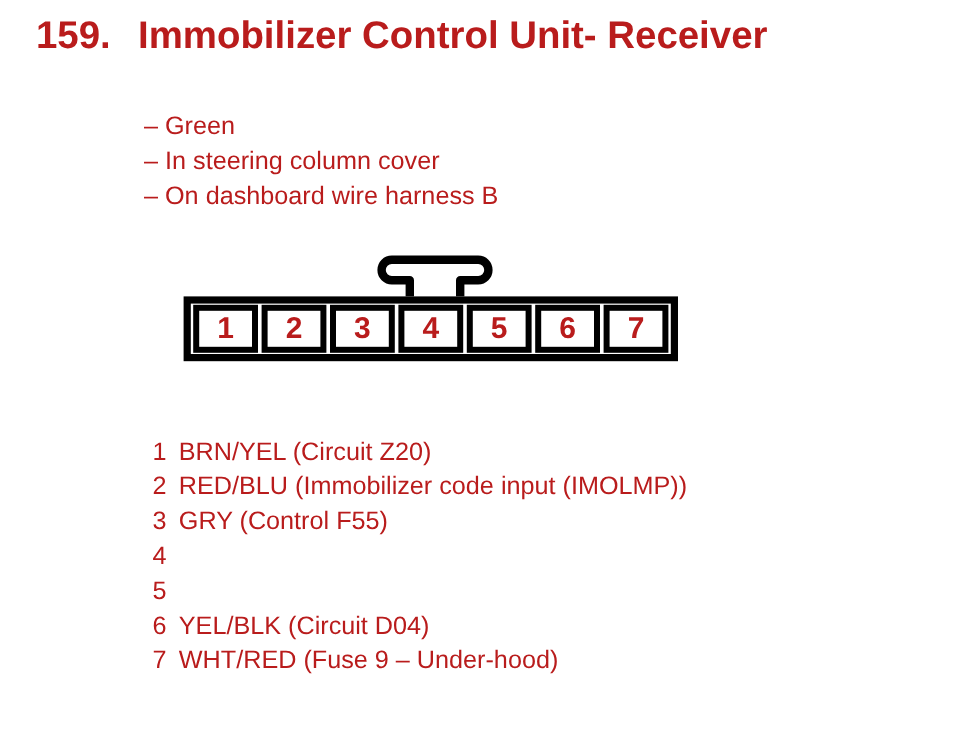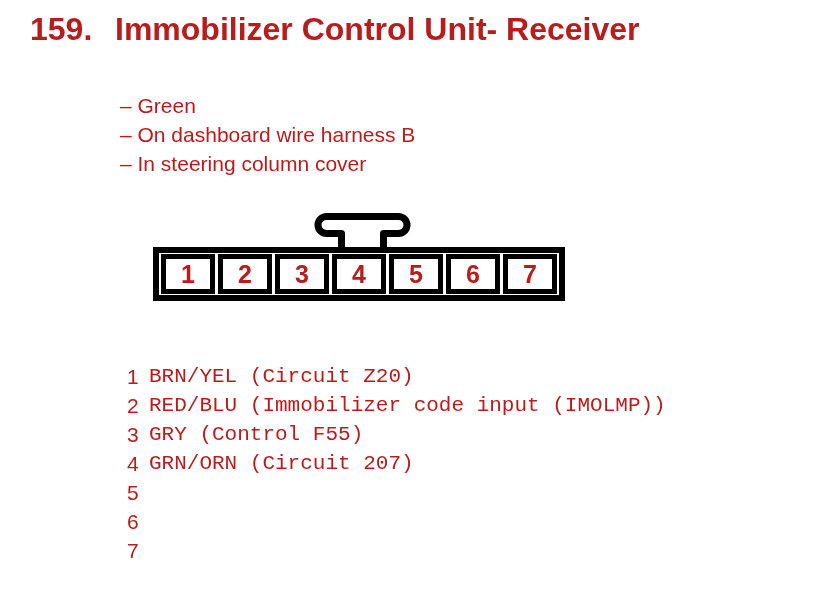--- a/index.html
+++ b/index.html
@@ -82,36 +82,35 @@
   .legend-row {
     display: flex;
     white-space: nowrap;
   }
   .pin-ref {
     display: inline-block;
     min-width: 13px;
   }
   .pin-desc {
     margin-left: 9px;
-    font-family: Liberation Mono, monospace;
   }
 </style>
 </head>
 <body>
 
 <div class="page">
 
   <h1 class="title" style="margin:0;">
     <span class="num">159.</span><span>Immobilizer Control Unit- Receiver</span>
   </h1>
 
   <div class="details">
     <div>– Green</div>
+    <div>– In steering column cover</div>
     <div>– On dashboard wire harness B</div>
-    <div>– In steering column cover</div>
   </div>
 
   <svg class="tab-svg" width="110" height="50" viewBox="0 0 110 50">
     <path d="M 33.5 45 L 33.5 25.5 L 18.5 25.5 A 8.5 8.5 0 0 1 18.5 8.5 L 90.5 8.5 A 8.5 8.5 0 0 1 90.5 25.5 L 75.5 25.5 L 75.5 45" fill="#ffffff" stroke="#000000" stroke-width="7" stroke-linejoin="round"></path>
   </svg>
 
   <div class="connector">
     <div class="pin-cell">1</div>
     <div class="pin-cell">2</div>
     <div class="pin-cell">3</div>
@@ -129,26 +128,27 @@
     <div class="legend-row">
       <span class="pin-ref">2</span>
       <span class="pin-desc">RED/BLU (Immobilizer code input (IMOLMP))</span>
     </div>
     <div class="legend-row">
       <span class="pin-ref">3</span>
       <span class="pin-desc">GRY (Control F55)</span>
     </div>
     <div class="legend-row">
       <span class="pin-ref">4</span>
-      <span class="pin-desc">GRN/ORN (Circuit 207)</span>
     </div>
     <div class="legend-row">
       <span class="pin-ref">5</span>
     </div>
     <div class="legend-row">
       <span class="pin-ref">6</span>
+      <span class="pin-desc">YEL/BLK (Circuit D04)</span>
     </div>
     <div class="legend-row">
       <span class="pin-ref">7</span>
+      <span class="pin-desc">WHT/RED (Fuse 9 – Under-hood)</span>
     </div>
   </div>
 
 </div>
 
 </body></html>

